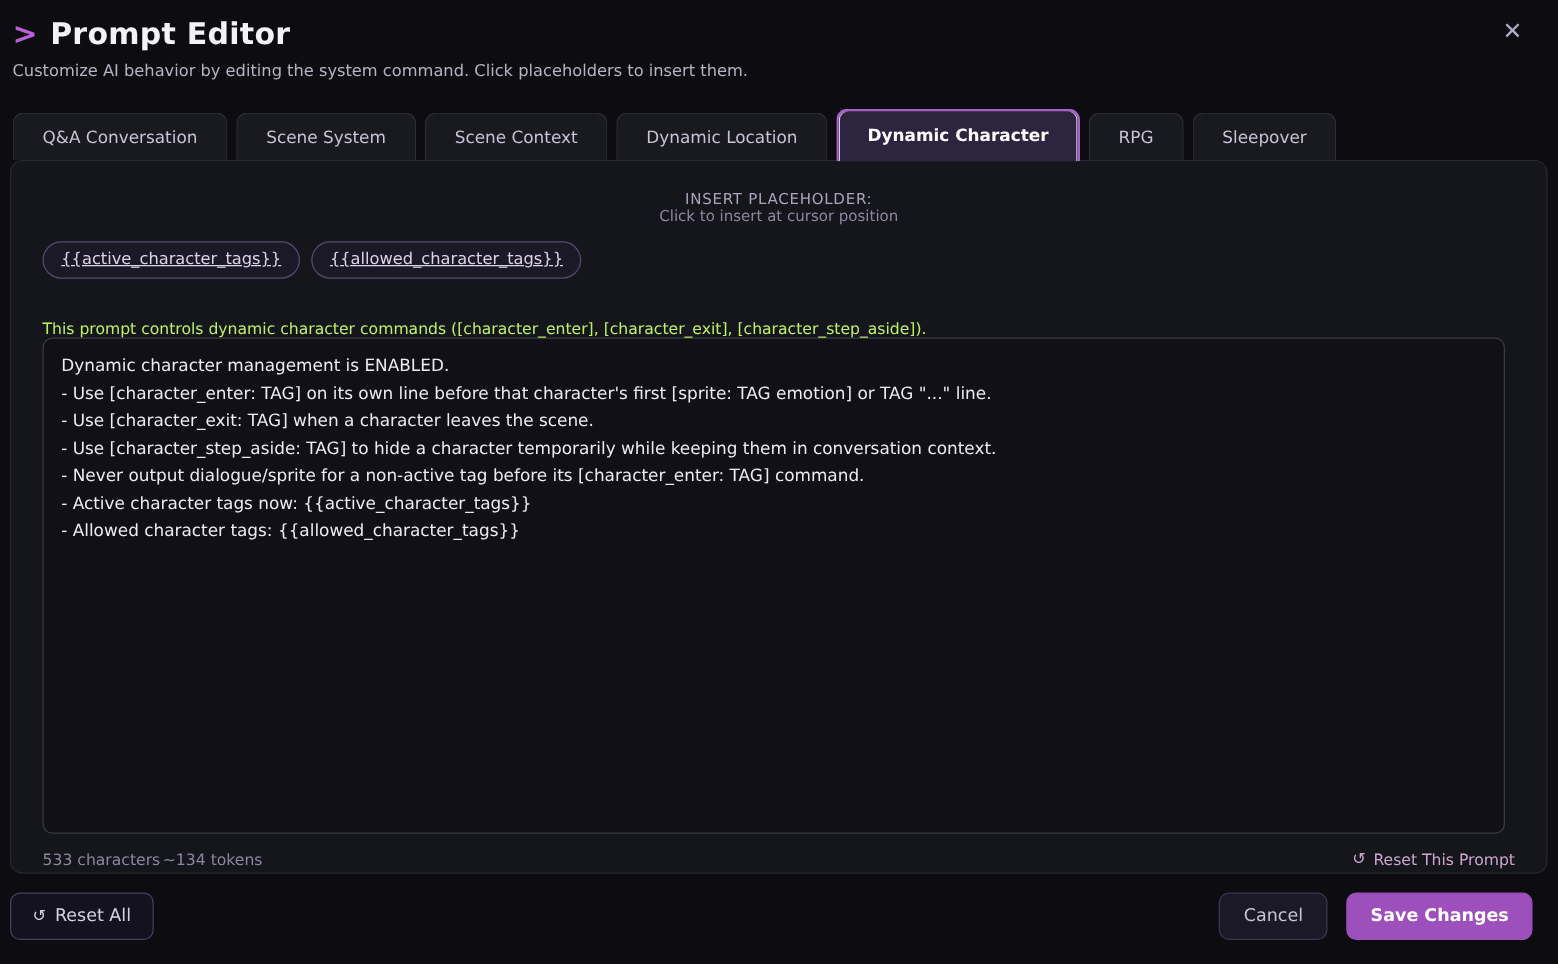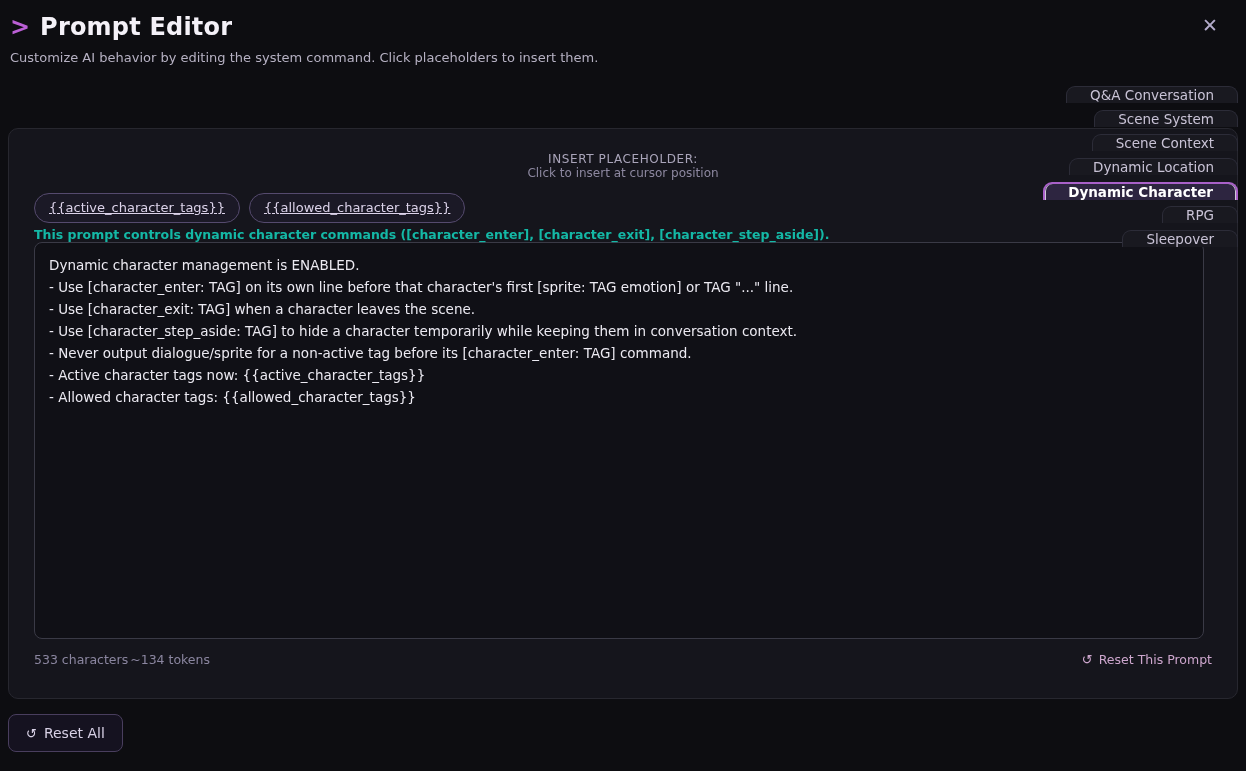--- a/index.html
+++ b/index.html
@@ -24,21 +24,21 @@
     position: absolute; top: 16px; right: 28px;
     background: none; border: none; color: #b3abcb;
     font-size: 19px; line-height: 1; cursor: pointer;
     font-family: "DejaVu Sans", sans-serif;
   }
 
   
   .tabs {
     display: flex; align-items: flex-end; gap: 7px;
     margin: 21px 8px 0 10px;
-    position: relative; z-index: 2; height: 42px; flex-direction: column;
+    position: relative; z-index: 2; height: 42px;
   }
   .tab {
     height: 38px; padding: 0 23px;
     background: #191920;
     border: 1px solid #2c2c38; border-bottom: none;
     border-radius: 9px 9px 0 0;
     color: #c9c3d6; font-size: 13.5px;
     font-family: "DejaVu Sans", sans-serif;
     cursor: pointer; white-space: nowrap;
     display: flex; align-items: center;
@@ -72,21 +72,21 @@
     background: rgba(90, 70, 125, 0.10);
     border: 1px solid #554a6e;
     border-radius: 15px;
     padding: 6px 14px 7px 14px;
     color: #dcd3ea; font-size: 13px;
     font-family: "DejaVu Sans", sans-serif;
     cursor: pointer;
     text-decoration: underline;
   }
 
-  .prompt-desc { margin-top: 4px; font-size: 12.5px; color: #14b8a6; font-weight: bold; }
+  .prompt-desc { margin-top: 32px; font-size: 12.5px; color: #bef264; }
 
   .prompt-textarea {
     display: block; width: 1170px; height: 397px;
     margin-top: 0;
     background: #101016;
     border: 1px solid #3a3a46;
     border-radius: 8px;
     padding: 11px 14px;
     color: #eceaf2; font-size: 13.5px; line-height: 22px;
     font-family: "DejaVu Sans", sans-serif;
@@ -188,15 +188,19 @@
       </button>
     </div>
 
   </div>
 
   <div class="footer">
     <button class="btn reset-all-btn">
       <span class="reset-icon">↺</span>
       <span>Reset All</span>
     </button>
+    <div class="right-actions">
+      <button class="btn cancel-btn">Cancel</button>
+      <button class="btn save-btn">Save Changes</button>
+    </div>
   </div>
 
 </div>
 
 </body></html>

